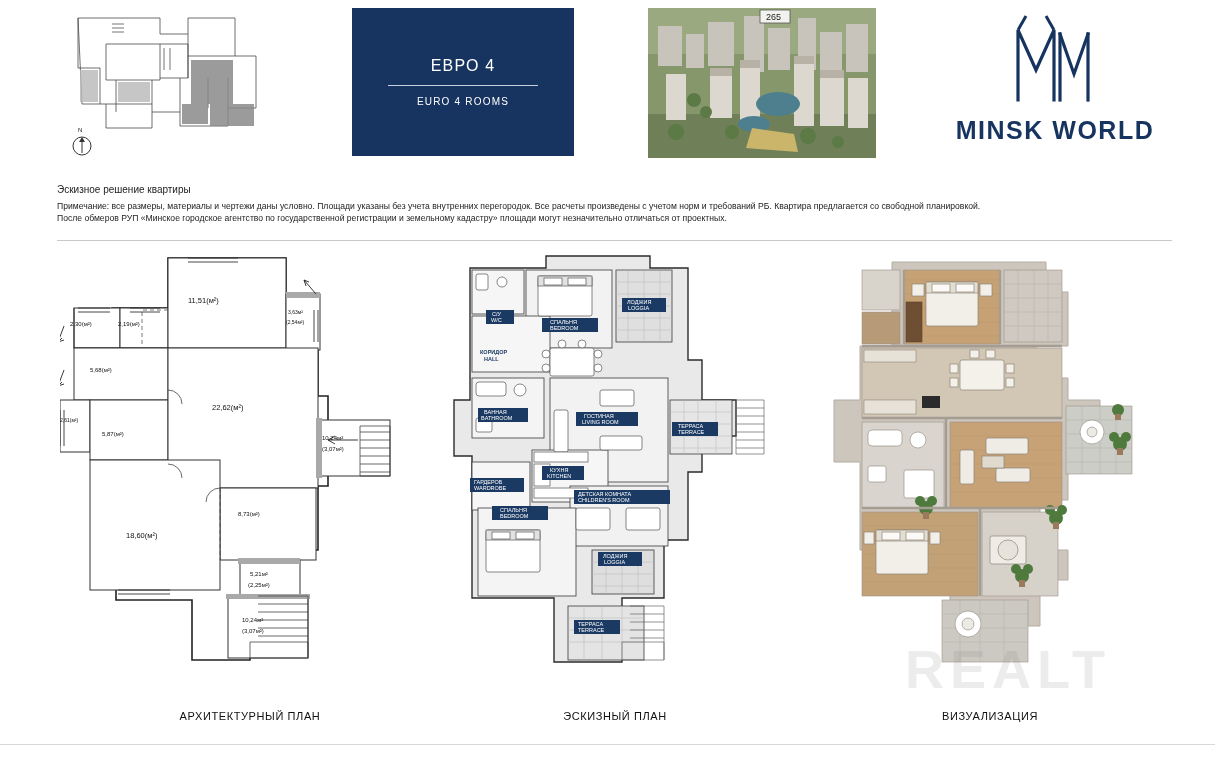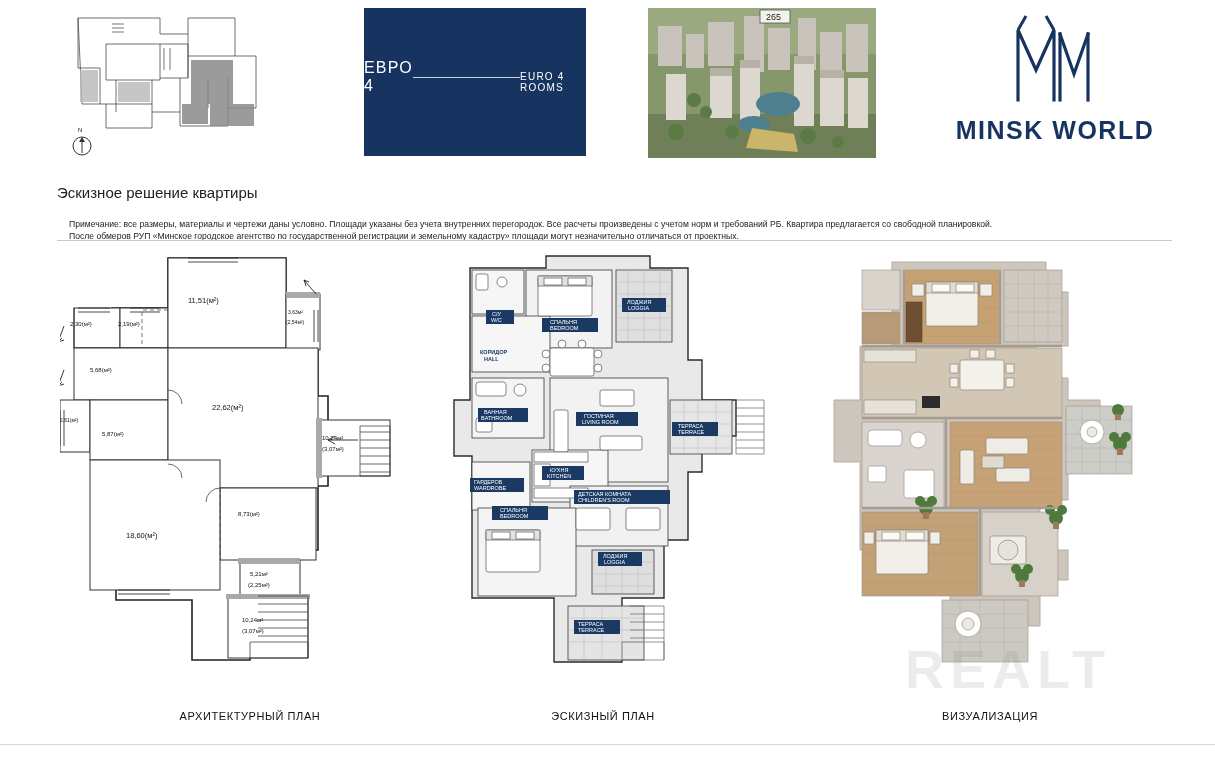--- a/index.html
+++ b/index.html
@@ -39,24 +39,23 @@
   .keyplan svg { display: block; }
 
   
   .title-box {
     position: absolute;
     left: 352px; top: 8px;
     width: 222px; height: 148px;
     background: #16345f;
     color: #fff;
     display: flex;
-    flex-direction: row;
+    flex-direction: column;
     align-items: center;
     justify-content: center;
-    margin-left: 12px;
   }
   .title-box .t1 {
     font-size: 16px;
     letter-spacing: 1.2px;
     margin-bottom: 10px;
   }
   .title-box .rule {
     width: 150px;
     height: 1px;
     background: #c8d2de;
@@ -99,29 +98,28 @@
     color: #16345f;
   }
 
   
   .note {
     position: absolute;
     left: 57px; top: 184px;
     width: 1115px;
   }
   .note .n-title {
-    font-size: 15px;
+    font-size: 10px;
     color: #222;
-    margin-bottom: 17px;
+    margin-bottom: 5px;
   }
   .note .n-body {
     font-size: 8.6px;
     line-height: 1.45;
     color: #222;
-    margin-left: 12px;
   }
   .divider {
     position: absolute;
     left: 57px; top: 240px;
     width: 1115px;
     height: 1px;
     background: #c9c9c9;
   }
 
   
@@ -135,21 +133,21 @@
 
   .caption {
     position: absolute;
     top: 710px;
     font-size: 11px;
     letter-spacing: 0.6px;
     color: #111;
     text-align: center;
   }
   .cap-arch { left: 60px; width: 380px; }
-  .cap-sketch { left: 438px; width: 330px; }
+  .cap-sketch { left: 450px; width: 330px; }
   .cap-vis { left: 800px; width: 380px; }
 
   .watermark {
     position: absolute;
     left: 905px; top: 638px;
     font-size: 54px;
     font-weight: bold;
     letter-spacing: 6px;
     color: rgba(120,120,120,0.14);
     pointer-events: none;

